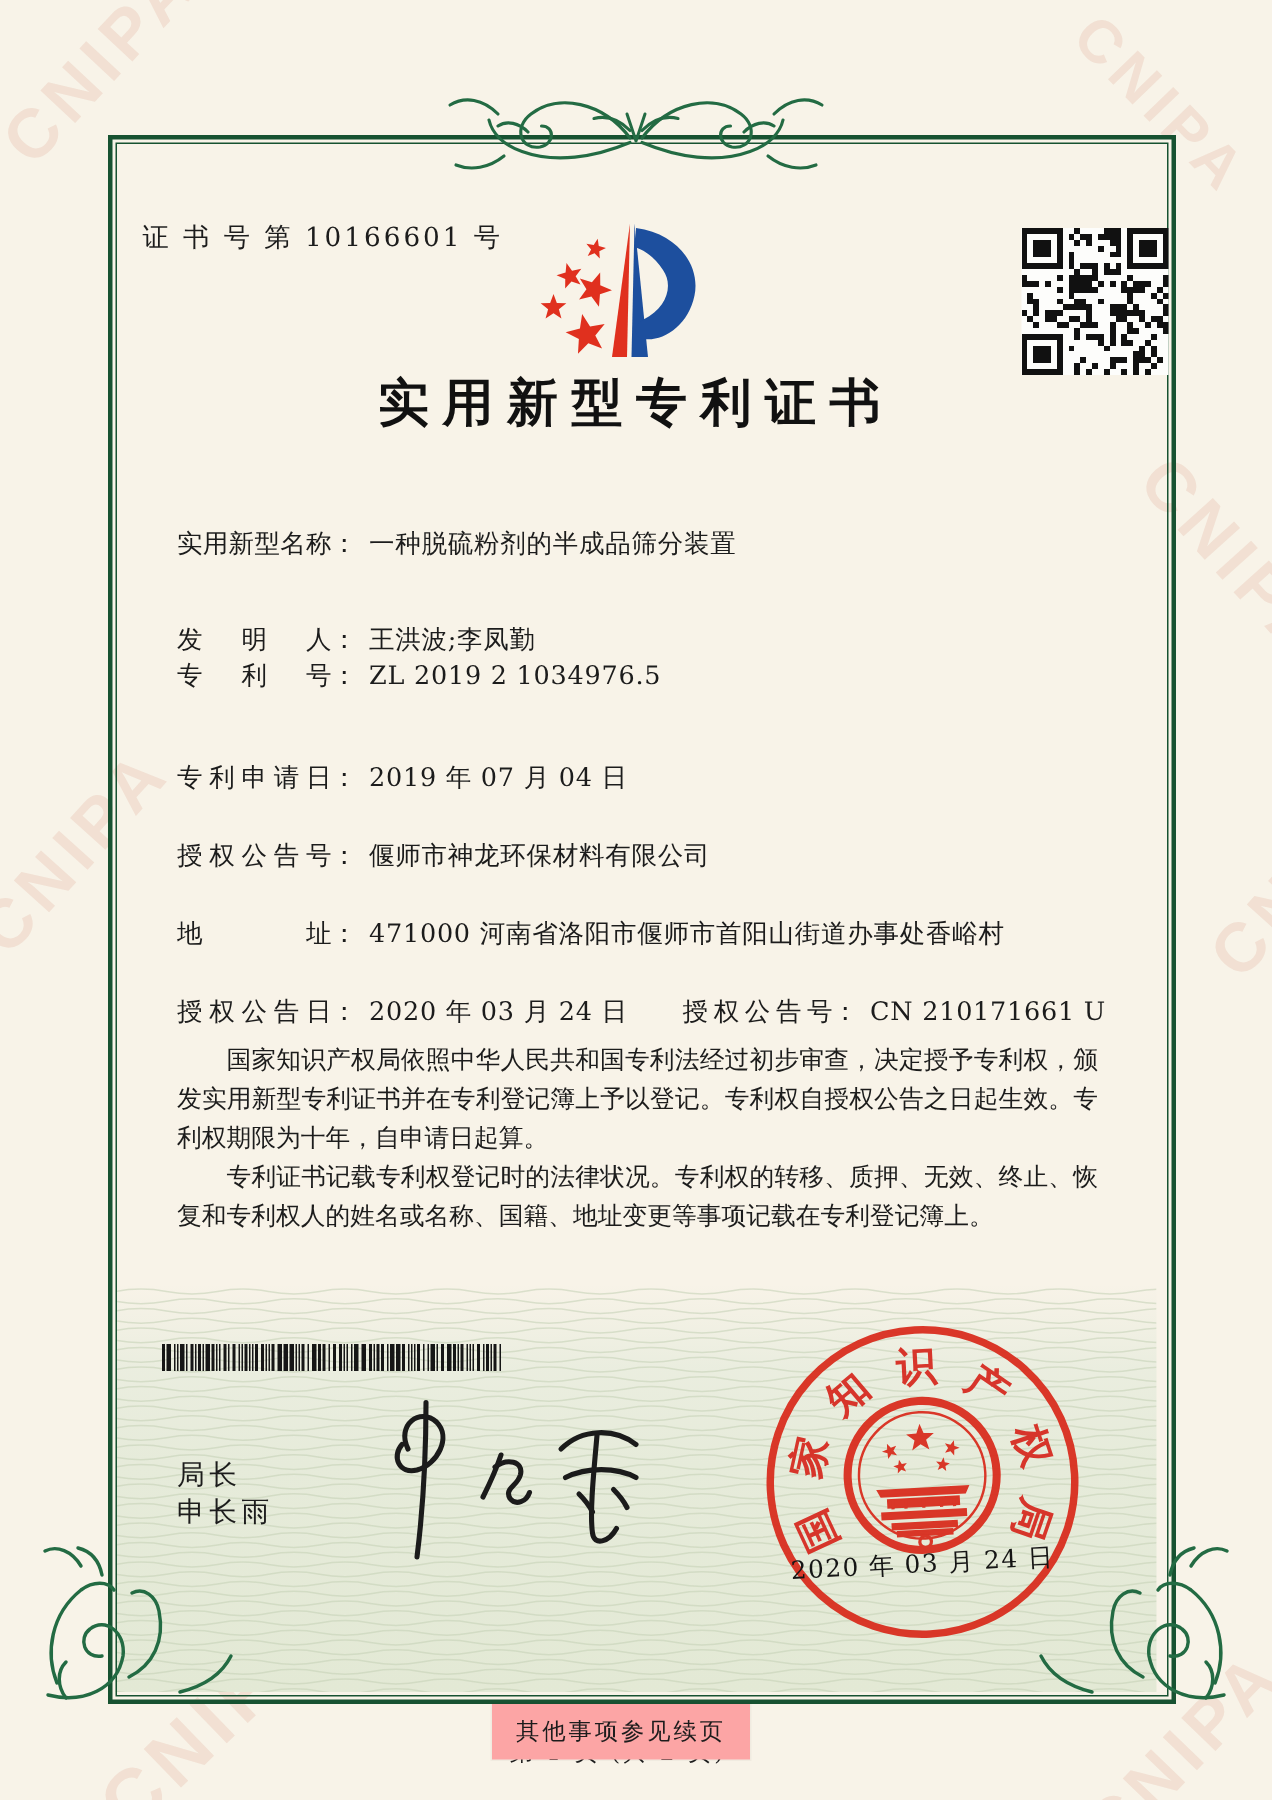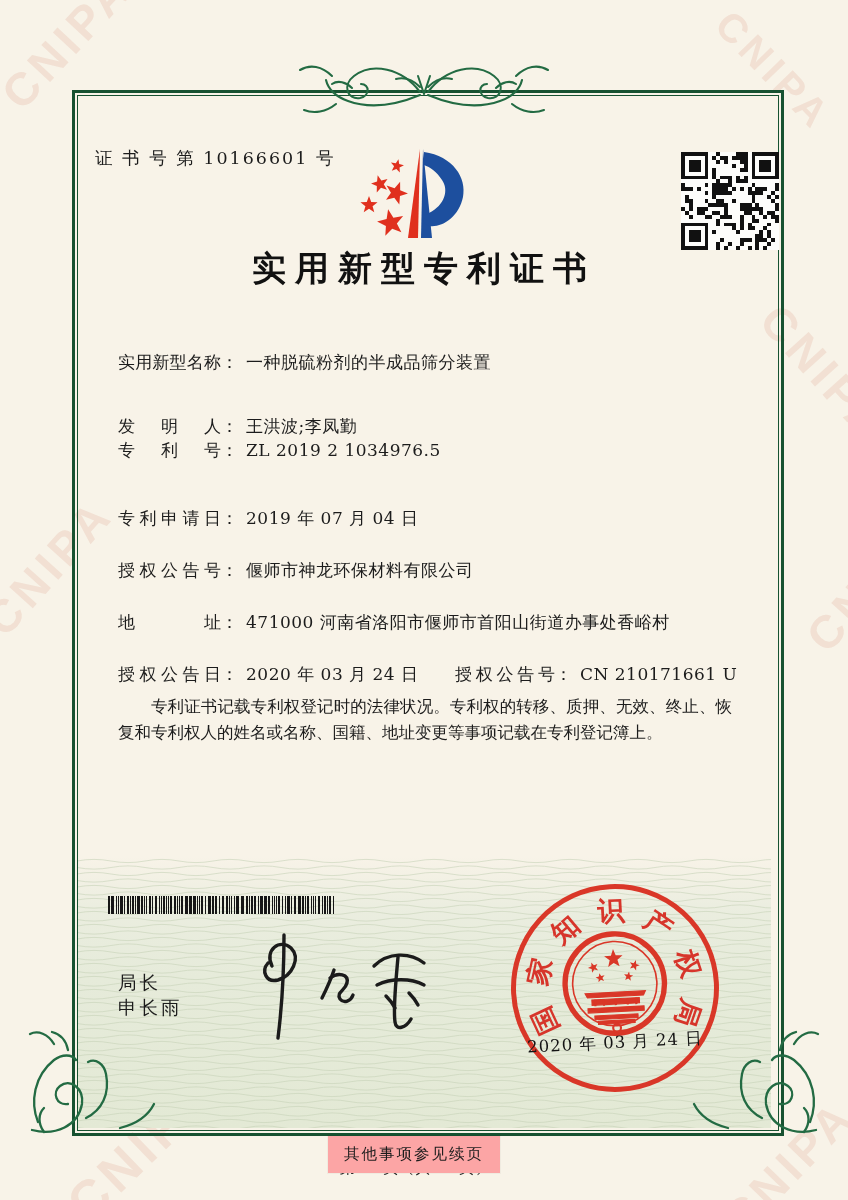--- a/index.html
+++ b/index.html
@@ -381,20 +381,21 @@
   </div>
   <div class="f-row" style="top:312px;">
     <span class="f-label">授权公告日</span><span class="f-colon">：</span><span class="f-value">2020 年 03 月 24 日</span>
     <span class="f-right">
       <span class="f-label-sm">授权公告号</span><span class="f-colon">：</span><span class="f-value">CN 210171661 U</span>
     </span>
   </div>
 </div>
 
 <div class="body-text">
+  <p>国家知识产权局依照中华人民共和国专利法经过初步审查，决定授予专利权，颁发实用新型专利证书并在专利登记簿上予以登记。专利权自授权公告之日起生效。专利权期限为十年，自申请日起算。</p>
   <p>专利证书记载专利权登记时的法律状况。专利权的转移、质押、无效、终止、恢复和专利权人的姓名或名称、国籍、地址变更等事项记载在专利登记簿上。</p>
 </div>
 
 <svg class="barcode" id="barcode" viewBox="0 0 228 18" preserveAspectRatio="none">
     <rect x="0" y="0" width="2" height="18" fill="#161616"></rect>
     <rect x="3" y="0" width="3" height="18" fill="#161616"></rect>
     <rect x="8" y="0" width="1" height="18" fill="#161616"></rect>
     <rect x="10" y="0" width="1" height="18" fill="#161616"></rect>
     <rect x="12" y="0" width="3" height="18" fill="#161616"></rect>
     <rect x="16" y="0" width="1" height="18" fill="#161616"></rect>

